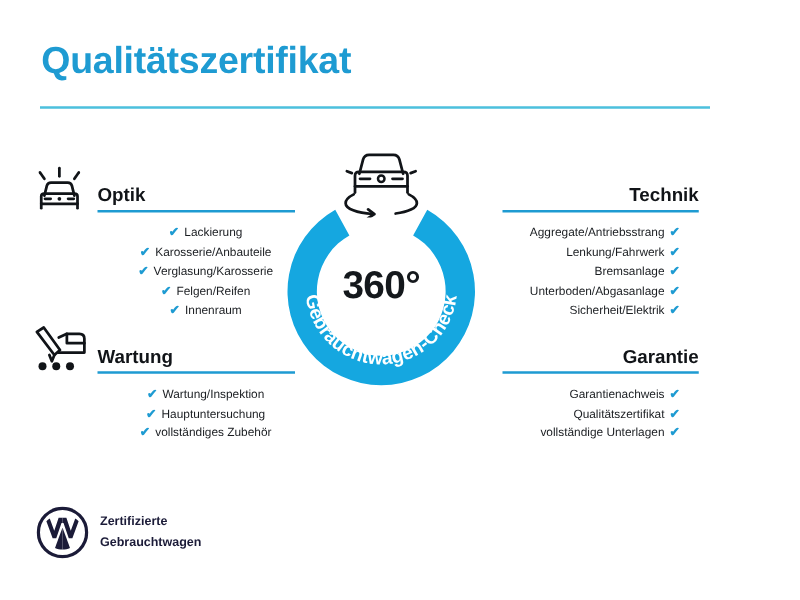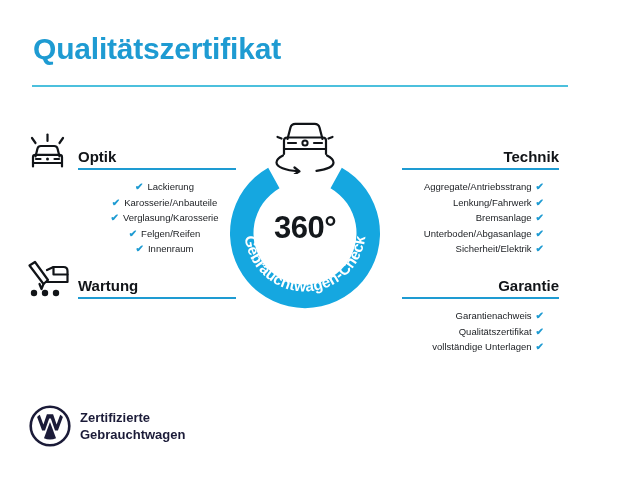--- a/index.html
+++ b/index.html
@@ -141,21 +141,21 @@
   
   #vw-logo {
     position: absolute;
     left: 29px;
     top: 405px;
   }
   #vw-text {
     position: absolute;
     left: 80px;
     top: 409px;
-    font-size: 13px;
+    font-size: 10px;
     font-weight: bold;
     line-height: 17px;
     color: #1b1b38;
     white-space: nowrap;
   }
 </style>
 </head>
 <body>
 
 <div id="page">
@@ -268,20 +268,25 @@
       <li><span class="chk">✔</span><span>Felgen/Reifen</span></li>
       <li><span class="chk">✔</span><span>Innenraum</span></li>
     </ul>
   </div>
 
   <div class="section left" id="sec-wartung">
     <div class="sec-head">
       <span class="sec-title">Wartung</span>
       <span class="sec-rule"></span>
     </div>
+    <ul class="sec-list">
+      <li><span class="chk">✔</span><span>Wartung/Inspektion</span></li>
+      <li><span class="chk">✔</span><span>Hauptuntersuchung</span></li>
+      <li><span class="chk">✔</span><span>vollständiges Zubehör</span></li>
+    </ul>
   </div>
 
   <div class="section right" id="sec-technik">
     <div class="sec-head">
       <span class="sec-title">Technik</span>
       <span class="sec-rule"></span>
     </div>
     <ul class="sec-list">
       <li><span>Aggregate/Antriebsstrang</span><span class="chk">✔</span></li>
       <li><span>Lenkung/Fahrwerk</span><span class="chk">✔</span></li>

